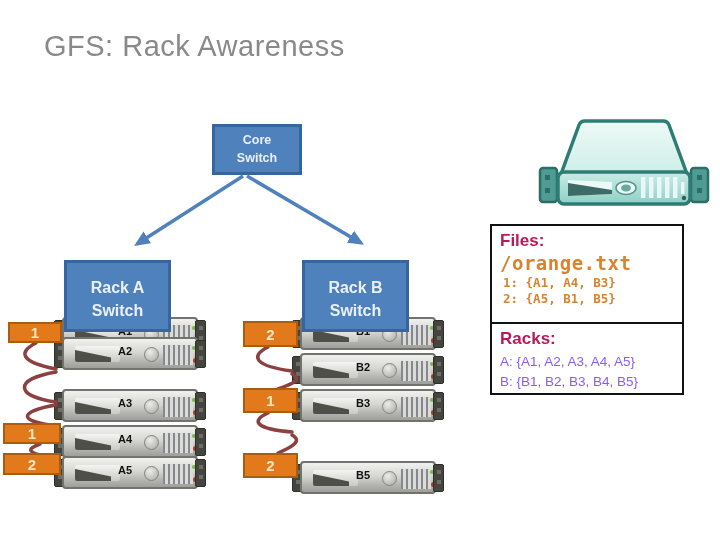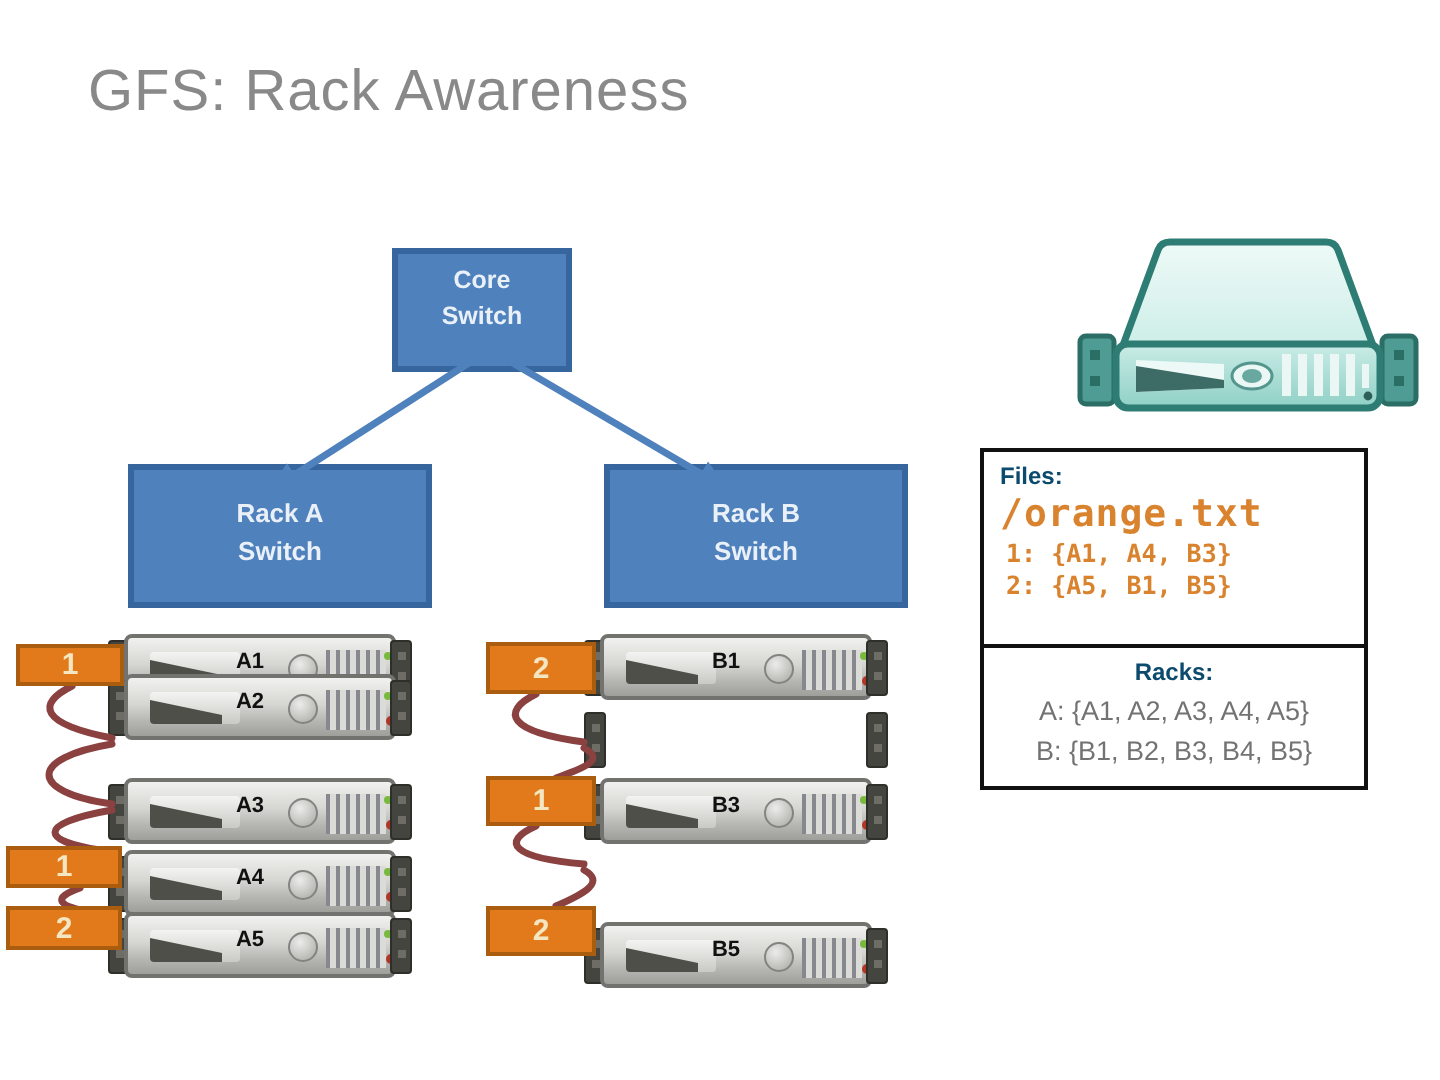--- a/index.html
+++ b/index.html
@@ -13,23 +13,23 @@
   .slide{position:relative;width:720px;height:540px;background:#ffffff;overflow:hidden;
          font-family:"Liberation Sans",sans-serif;}
 
   .title{position:absolute;left:44px;top:30px;margin:0;font-size:29px;font-weight:400;
          color:var(--title-gray);letter-spacing:0.5px;}
 
   
   .switch{position:absolute;background:var(--switch-blue);border:3px solid var(--switch-border);
           box-sizing:border-box;color:var(--switch-text);font-weight:bold;text-align:center;z-index:2;}
   .switch .wrap{margin:0 auto;line-height:1.45;}
-  .core{left:196px;top:124px;width:90px;height:62px;font-size:12.5px;}
+  .core{left:212px;top:124px;width:90px;height:51px;font-size:12.5px;}
   .core .wrap{width:50px;padding-top:4px;}
-  .rack-sw{top:232px;width:152px;height:72px;font-size:13px;}
+  .rack-sw{top:260px;width:107px;height:72px;font-size:16px;}
   .rack-sw .wrap{width:62px;padding-top:13px;}
 
   
   .overlay{position:absolute;left:0;top:0;width:720px;height:540px;z-index:3;pointer-events:none;}
   .connector{stroke:var(--switch-blue);stroke-width:3.5;fill:none;}
   .cable{stroke:var(--cable);stroke-width:3.5;fill:none;stroke-linecap:round;}
   #arrowhead path{fill:var(--switch-blue);}
 
   
   .server-row{position:absolute;width:152px;height:33px;z-index:1;}
@@ -60,27 +60,27 @@
        box-sizing:border-box;color:var(--orange-label-text);font-weight:bold;font-size:15px;
        display:flex;align-items:center;justify-content:center;z-index:4;}
 
   
   .host-icon{position:absolute;left:538px;top:116px;width:172px;height:92px;z-index:1;}
 
   
   .files-panel{position:absolute;left:490px;top:224px;width:194px;height:171px;box-sizing:border-box;
        background:#fff;border:2px solid var(--panel-border);z-index:2;}
   .panel-top{box-sizing:border-box;height:98px;border-bottom:2px solid var(--panel-border);padding:5px 8px 0 8px;}
-  .panel-bottom{padding:5px 8px 0 8px;text-align:center;}
-  .ph{font-size:12px;font-weight:bold;color:#0c4a6e;}
+  .panel-bottom{padding:5px 8px 0 8px;}
+  .ph{font-size:17px;font-weight:bold;color:#be185d;}
   .fname{font-family:"DejaVu Sans Mono",monospace;font-size:19px;font-weight:bold;
        color:var(--orange-text);margin-top:1px;letter-spacing:0.5px;}
   .chunk{font-family:"DejaVu Sans Mono",monospace;font-size:12.5px;font-weight:bold;
        color:var(--orange-text);margin-top:1px;padding-left:3px;}
-  .rline{font-size:13.5px;color:#737373;margin-top:5px;}
+  .rline{font-size:13.5px;color:#8b5cf6;margin-top:5px;}
 </style>
 </head>
 <body>
 
 <div class="slide">
 
   <h1 class="title">GFS: Rack Awareness</h1>
 
   <div class="switch core">
     <div class="wrap">Core Switch</div>
@@ -227,20 +227,28 @@
       <span class="server-label">B1</span>
       <div class="pwr"></div>
       <div class="vents"></div>
       <div class="led led-g"></div>
       <div class="led led-r"></div>
     </div>
     <div class="tab tab-r"></div>
   </div>
   <div class="server-row" style="left:292px;top:353px">
     <div class="tab tab-l"></div>
+    <div class="server-body">
+      <div class="slot"></div>
+      <span class="server-label">B2</span>
+      <div class="pwr"></div>
+      <div class="vents"></div>
+      <div class="led led-g"></div>
+      <div class="led led-r"></div>
+    </div>
     <div class="tab tab-r"></div>
   </div>
   <div class="server-row" style="left:292px;top:389px">
     <div class="tab tab-l"></div>
     <div class="server-body">
       <div class="slot"></div>
       <span class="server-label">B3</span>
       <div class="pwr"></div>
       <div class="vents"></div>
       <div class="led led-g"></div>

